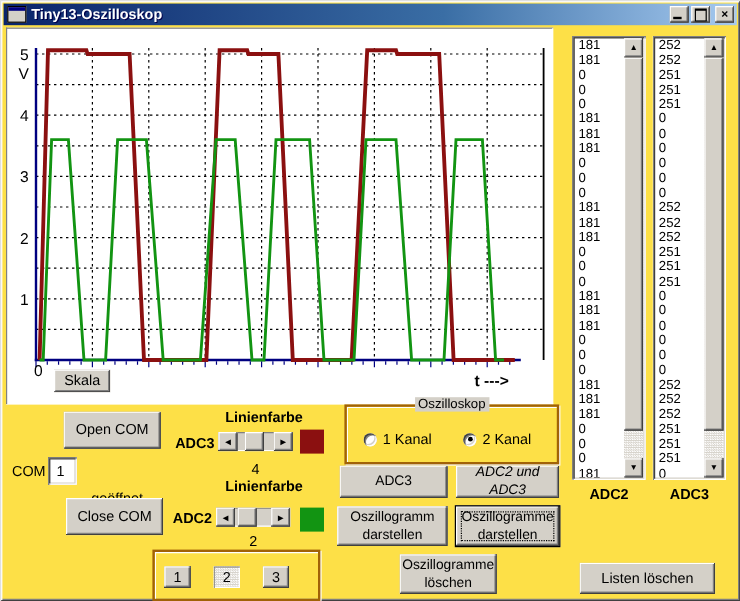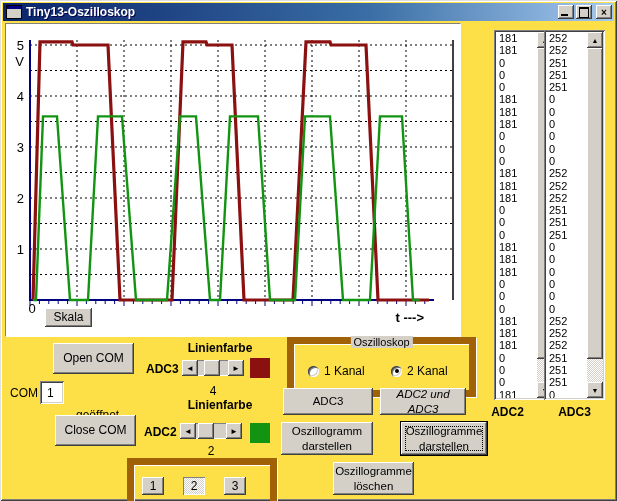--- a/index.html
+++ b/index.html
@@ -62,21 +62,21 @@
     box-shadow:inset 1px 1px #808080, inset -1px -1px #fff;}
   .hbtn{position:absolute;top:0;width:16px;height:16px;background:#d4d0c8;
     box-shadow:inset -1px -1px #404040, inset 1px 1px #fff, inset -2px -2px #808080;
     display:flex;align-items:center;justify-content:center;font-size:8px;color:#000;}
   .hbtn.left{left:0;} .hbtn.right{right:0;}
   .hthumb{position:absolute;top:0;width:16px;height:16px;background:#d4d0c8;
     box-shadow:inset -1px -1px #404040, inset 1px 1px #fff, inset -2px -2px #808080;}
 
   .swatch{position:absolute;width:20px;height:20px;}
 
-  .groupbox{position:absolute;border:7px solid #a16207;box-shadow:1px 1px 0 #fff, inset 1px 1px 0 #fff;}
+  .groupbox{position:absolute;border:2px solid #a16207;box-shadow:1px 1px 0 #fff, inset 1px 1px 0 #fff;}
   .groupbox .legend{position:absolute;top:-8px;background:#d4d0c8;padding:0 3px;font-size:11px;white-space:nowrap;}
 
   .radio-row{position:absolute;display:flex;align-items:center;}
   .radio{width:11px;height:11px;border-radius:50%;background:#fff;position:relative;flex:0 0 auto;
     box-shadow:inset 1px 1px #404040, inset -1px -1px #fff, inset 2px 2px #808080, inset -2px -2px #d4d0c8;}
   .radio.checked::after{content:"";position:absolute;left:3.5px;top:3.5px;width:4px;height:4px;border-radius:50%;background:#000;}
   .radio-label{font-size:12px;margin-left:5px;}
 
   .lb-btn{position:static;width:22px;height:18px;font-size:12px;flex:0 0 auto;}
   .lb-btn-row{position:absolute;left:8px;top:12px;display:flex;gap:19px;}
@@ -175,21 +175,21 @@
         <text x="18" y="128" text-anchor="end" font-size="13" fill="#000">3</text>
         <text x="18" y="77" text-anchor="end" font-size="13" fill="#000">4</text>
         <text x="18" y="26" text-anchor="end" font-size="13" fill="#000">5</text>
         <text x="18" y="42" text-anchor="end" font-size="13" fill="#000">V</text>
         <text x="26" y="289" text-anchor="middle" font-size="13" fill="#000">0</text>
         <text x="418" y="298" text-anchor="end" font-size="13" font-weight="bold" fill="#000">t ---&gt;</text>
       </svg>
     <button class="btn" style="left:39px;top:284px;width:47px;height:19px;font-size:12px;">Skala</button>
   </div>
 
-  <div class="listbox" style="left:494px;top:30px;">
+  <div class="listbox" style="left:477px;top:30px;">
     <div class="lb-items">
         <div class="lb-item">181</div>
         <div class="lb-item">181</div>
         <div class="lb-item">0</div>
         <div class="lb-item">0</div>
         <div class="lb-item">0</div>
         <div class="lb-item">181</div>
         <div class="lb-item">181</div>
         <div class="lb-item">181</div>
         <div class="lb-item">0</div>
@@ -305,19 +305,20 @@
     </div>
     <div class="radio-row" style="left:97px;top:20px;align-items:center;">
       <span class="radio checked"></span>
       <span class="radio-label">2 Kanal</span>
     </div>
   </div>
 
   <button class="btn" style="left:283px;top:388px;width:90px;height:27px;">ADC3</button>
   <button class="btn" style="left:380px;top:388px;width:86px;height:27px;font-style:italic;">ADC2 und ADC3</button>
   <button class="btn" style="left:281px;top:422px;width:92px;height:33px;">Oszillogramm darstellen</button>
-  <button class="btn default" style="left:400px;top:421px;width:88px;height:35px;">
+  <button class="btn default" style="left:379px;top:421px;width:88px;height:35px;">
       <span>Oszillogramme darstellen</span>
       <span class="focusrect"></span>
     </button>
   <button class="btn" style="left:333px;top:462px;width:81px;height:33px;">Oszillogramme löschen</button>
+  <button class="btn" style="left:483px;top:469px;width:113px;height:26px;font-size:12px;">Listen löschen</button>
 
 </div>
 
 </body></html>

